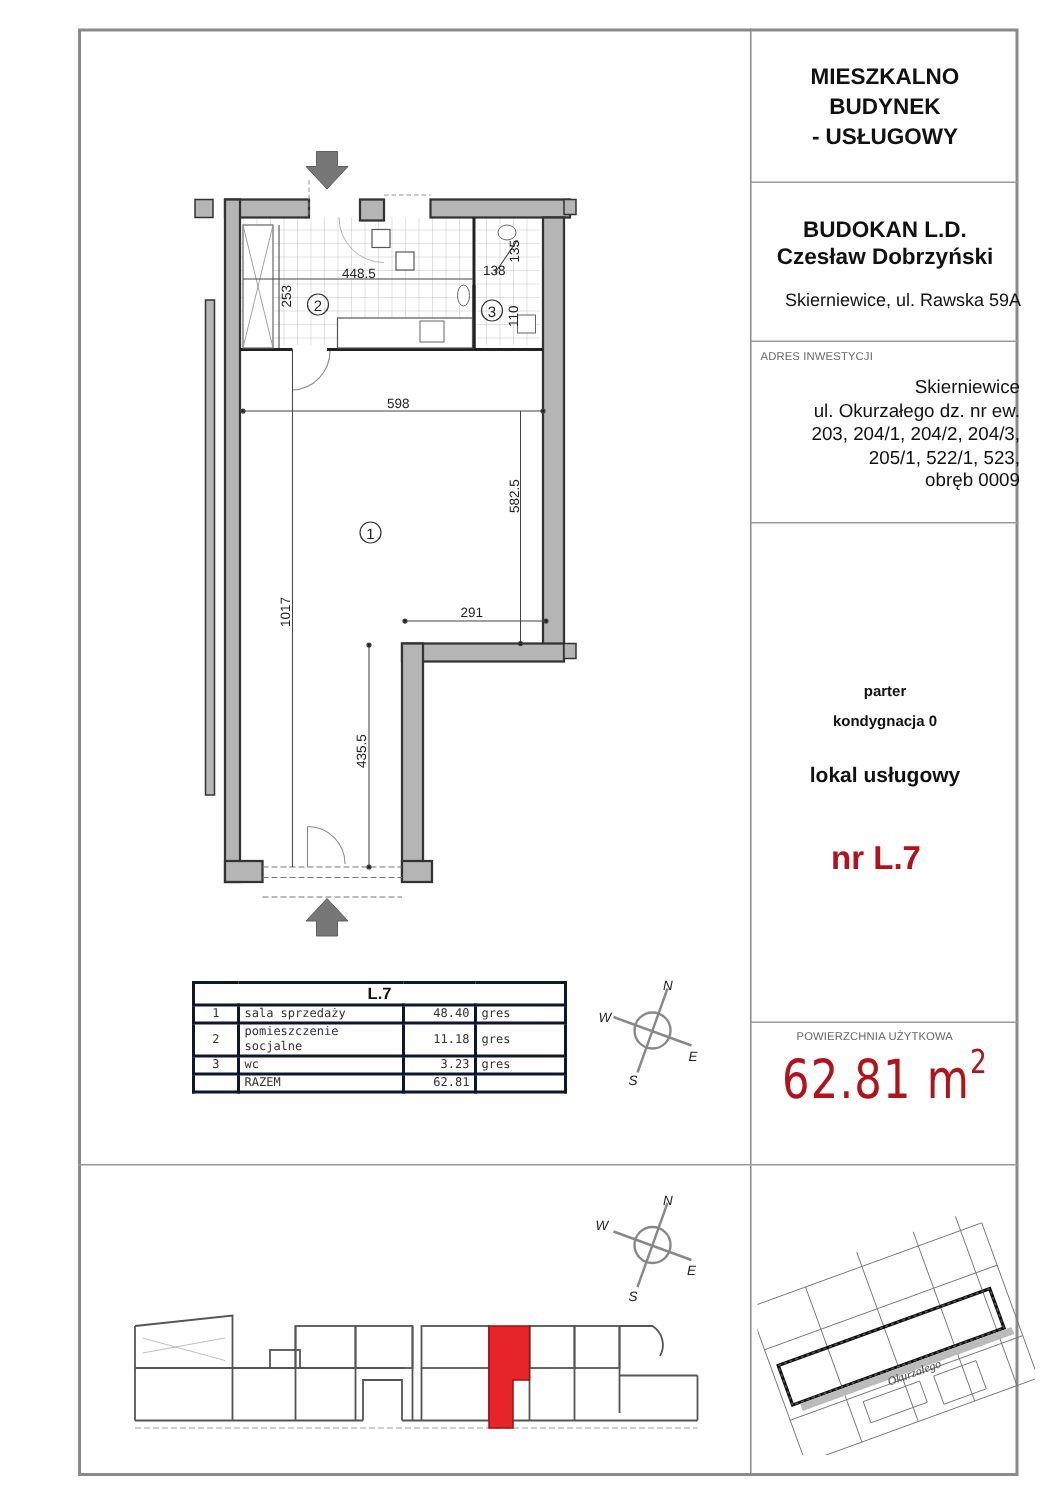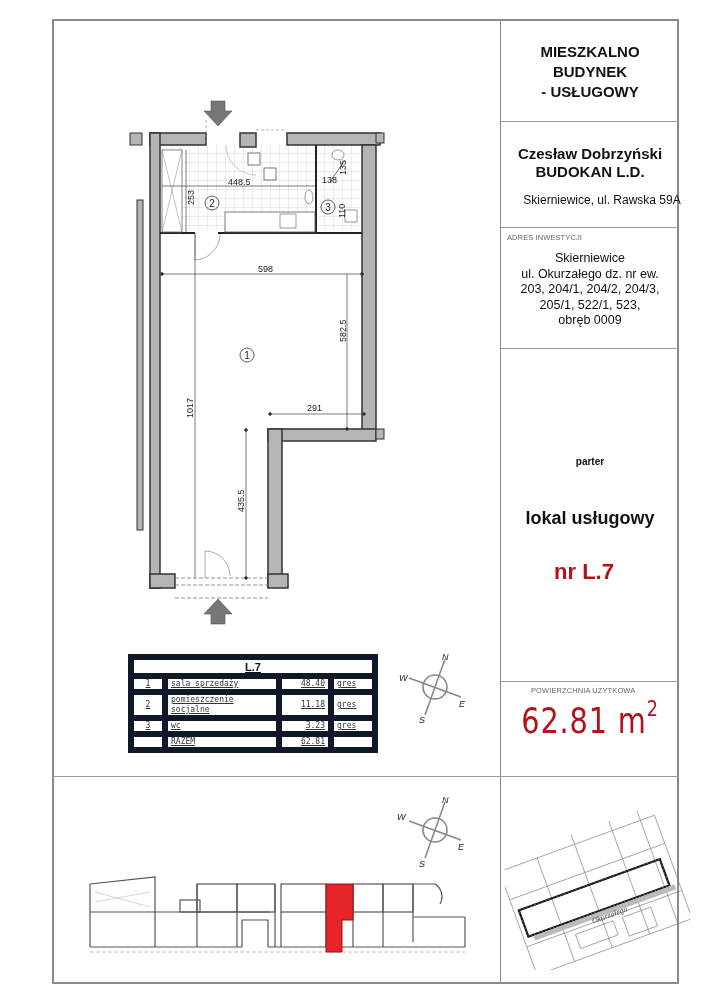--- a/index.html
+++ b/index.html
@@ -5,28 +5,28 @@
   html, body { margin: 0; padding: 0; background: #ffffff; }
   body { width: 707px; height: 1000px; position: relative; overflow: hidden; font-family: "Liberation Sans", sans-serif; color: #111; }
   .frame { position: absolute; left: 52px; top: 19px; width: 627px; height: 965px; border: 2px solid #8a8a8a; box-sizing: border-box; }
   .vline { position: absolute; background: #8a8a8a; width: 1px; }
   .hline { position: absolute; background: #9a9a9a; height: 1px; }
   .center-text { position: absolute; text-align: center; }
   .title-block { left: 500px; width: 180px; top: 42px; font-weight: bold; font-size: 15px; line-height: 20px; }
   .company { left: 500px; width: 180px; top: 145px; font-weight: bold; font-size: 15px; line-height: 18px; }
   .company-addr { left: 500px; width: 180px; top: 193px; font-size: 12px; margin-left: 12px; }
   .small-label { position: absolute; font-size: 7.5px; color: #666; letter-spacing: 0.1px; }
-  .invest { left: 500px; width: 180px; top: 251px; font-size: 12.5px; line-height: 15.5px; }
+  .invest { left: 500px; width: 180px; top: 251px; font-size: 12.5px; line-height: 15.5px; text-align: right; }
   .floor { left: 500px; width: 180px; top: 452px; font-weight: bold; font-size: 10px; line-height: 20px; }
-  .lokal { left: 500px; width: 180px; top: 508px; font-weight: bold; font-size: 18px; }
+  .lokal { left: 500px; width: 180px; top: 508px; font-weight: bold; font-size: 14px; }
   .unit-nr { left: 494px; width: 180px; top: 559px; font-weight: bold; font-size: 22px; color: #b3121b; }
   .area { left: 500px; width: 180px; top: 700px; font-size: 36px; color: #b3121b; font-family: "DejaVu Sans", sans-serif; transform: scaleX(0.8); letter-spacing: 1px; }
   .area sup { font-size: 22px; position: relative; top: -4px; }
   table.rooms { position: absolute; left: 128px; top: 654px; width: 250px; border-collapse: collapse; font-size: 8px; font-family: "DejaVu Sans Mono", monospace; color: #333; }
-  table.rooms td, table.rooms th { border: 6px solid #0f172a; padding: 0 3px; height: 10px; line-height: 10px; text-decoration: underline; }
+  table.rooms td, table.rooms th { border: 2px solid #0f172a; padding: 0 3px; height: 10px; line-height: 10px; }
   table.rooms th { font-family: "Liberation Sans", sans-serif; font-size: 11px; height: 13px; color: #111; }
   .num { text-align: right; }
   .ctr { text-align: center; }
   svg { position: absolute; }
   .compass-label { font-family: "Liberation Sans", sans-serif; font-style: italic; font-size: 9px; fill: #222; }
 </style>
 </head>
 <body>
 
 <div class="frame"></div>
@@ -40,36 +40,37 @@
 <div class="hline" style="left:500px; top:681px; width:179px;"></div>
 <div class="hline" style="left:52px; top:776px; width:627px;"></div>
 
 <div class="center-text title-block">
   <div>MIESZKALNO</div>
   <div>BUDYNEK</div>
   <div>- USŁUGOWY</div>
 </div>
 
 <div class="center-text company">
+  <div>BUDOKAN  L.D.</div>
   <div>Czesław Dobrzyński</div>
-  <div>BUDOKAN  L.D.</div>
 </div>
 <div class="center-text company-addr">Skierniewice, ul. Rawska 59A</div>
 
 <div class="small-label" style="left:507px; top:233px;">ADRES INWESTYCJI</div>
 <div class="center-text invest">
   <div>Skierniewice</div>
   <div>ul. Okurzałego dz. nr ew.</div>
   <div>203, 204/1, 204/2, 204/3,</div>
   <div>205/1, 522/1, 523,</div>
   <div>obręb 0009</div>
 </div>
 
 <div class="center-text floor">
   <div>parter</div>
+  <div>kondygnacja  0</div>
 </div>
 <div class="center-text lokal">lokal usługowy</div>
 <div class="center-text unit-nr">nr L.7</div>
 
 <div class="small-label" style="left:507px; top:686px;padding-left:24px;">POWIERZCHNIA UŻYTKOWA</div>
 <div class="center-text area">
   <span>62.81 m</span><sup>2</sup>
 </div>
 
 <svg width="500" height="640" style="left:0; top:0;" viewBox="0 0 500 640">

